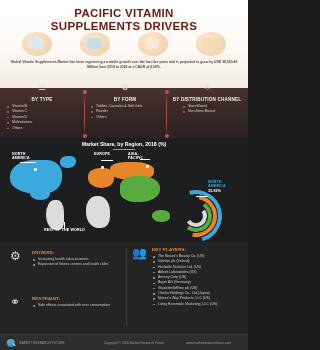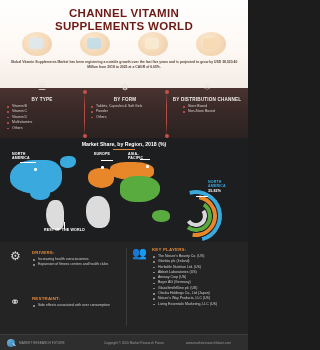--- a/index.html
+++ b/index.html
@@ -144,22 +144,22 @@
   }
   .foot-txt { position:absolute; color:#9b9b9b; font-size:3.2px; line-height:16px; }
 </style>
 </head>
 <body>
 
 <div class="page">
 
   <div class="header">
     <div class="title">
-      <div>CHANNEL VITAMIN</div>
-      <div>SUPPLEMENTS WORLD</div>
+      <div>PACIFIC VITAMIN</div>
+      <div>SUPPLEMENTS DRIVERS</div>
     </div>
 
     <div class="pill-row">
       <div class="pill" style="left:22px;top:0;">
           <i style="background:#cfe4f2;"></i>
         </div>
       <div class="pill" style="left:80px;top:0;">
           <i style="background:#a9d4ea;"></i>
         </div>
       <div class="pill" style="left:138px;top:0;">

